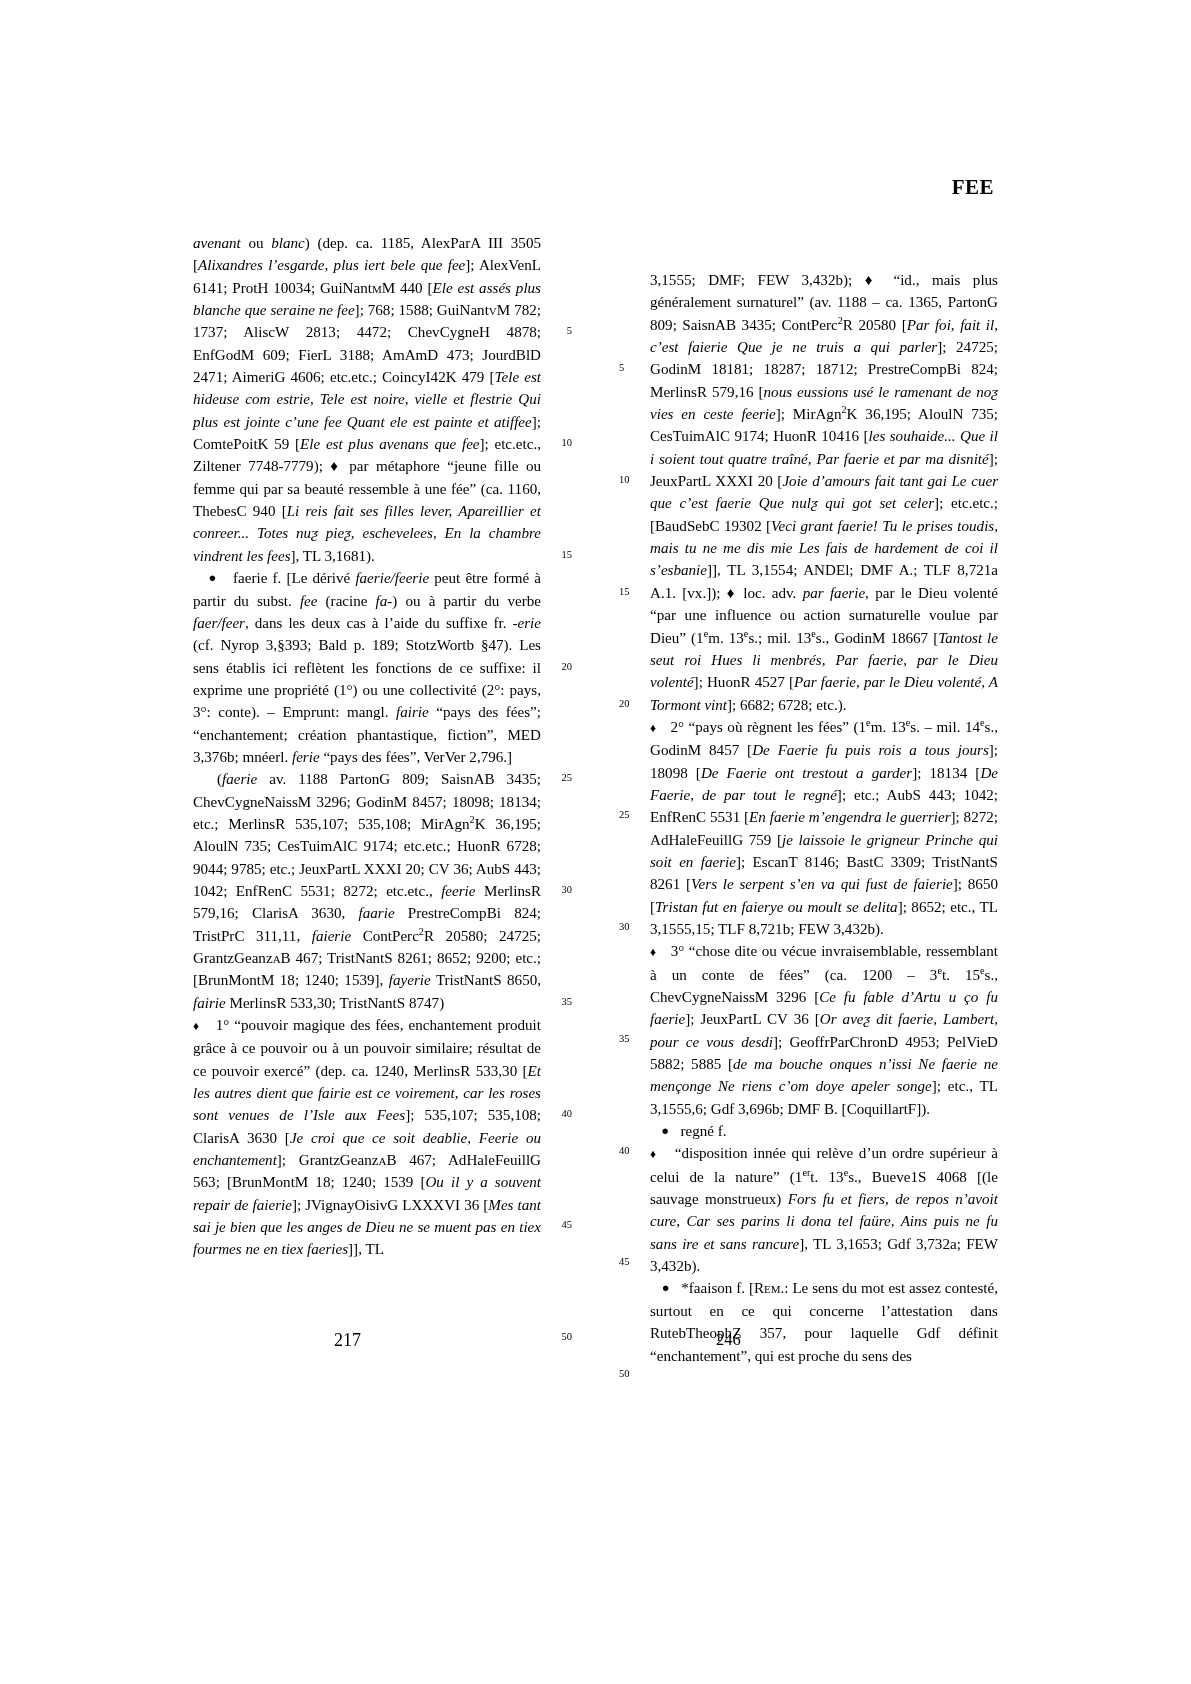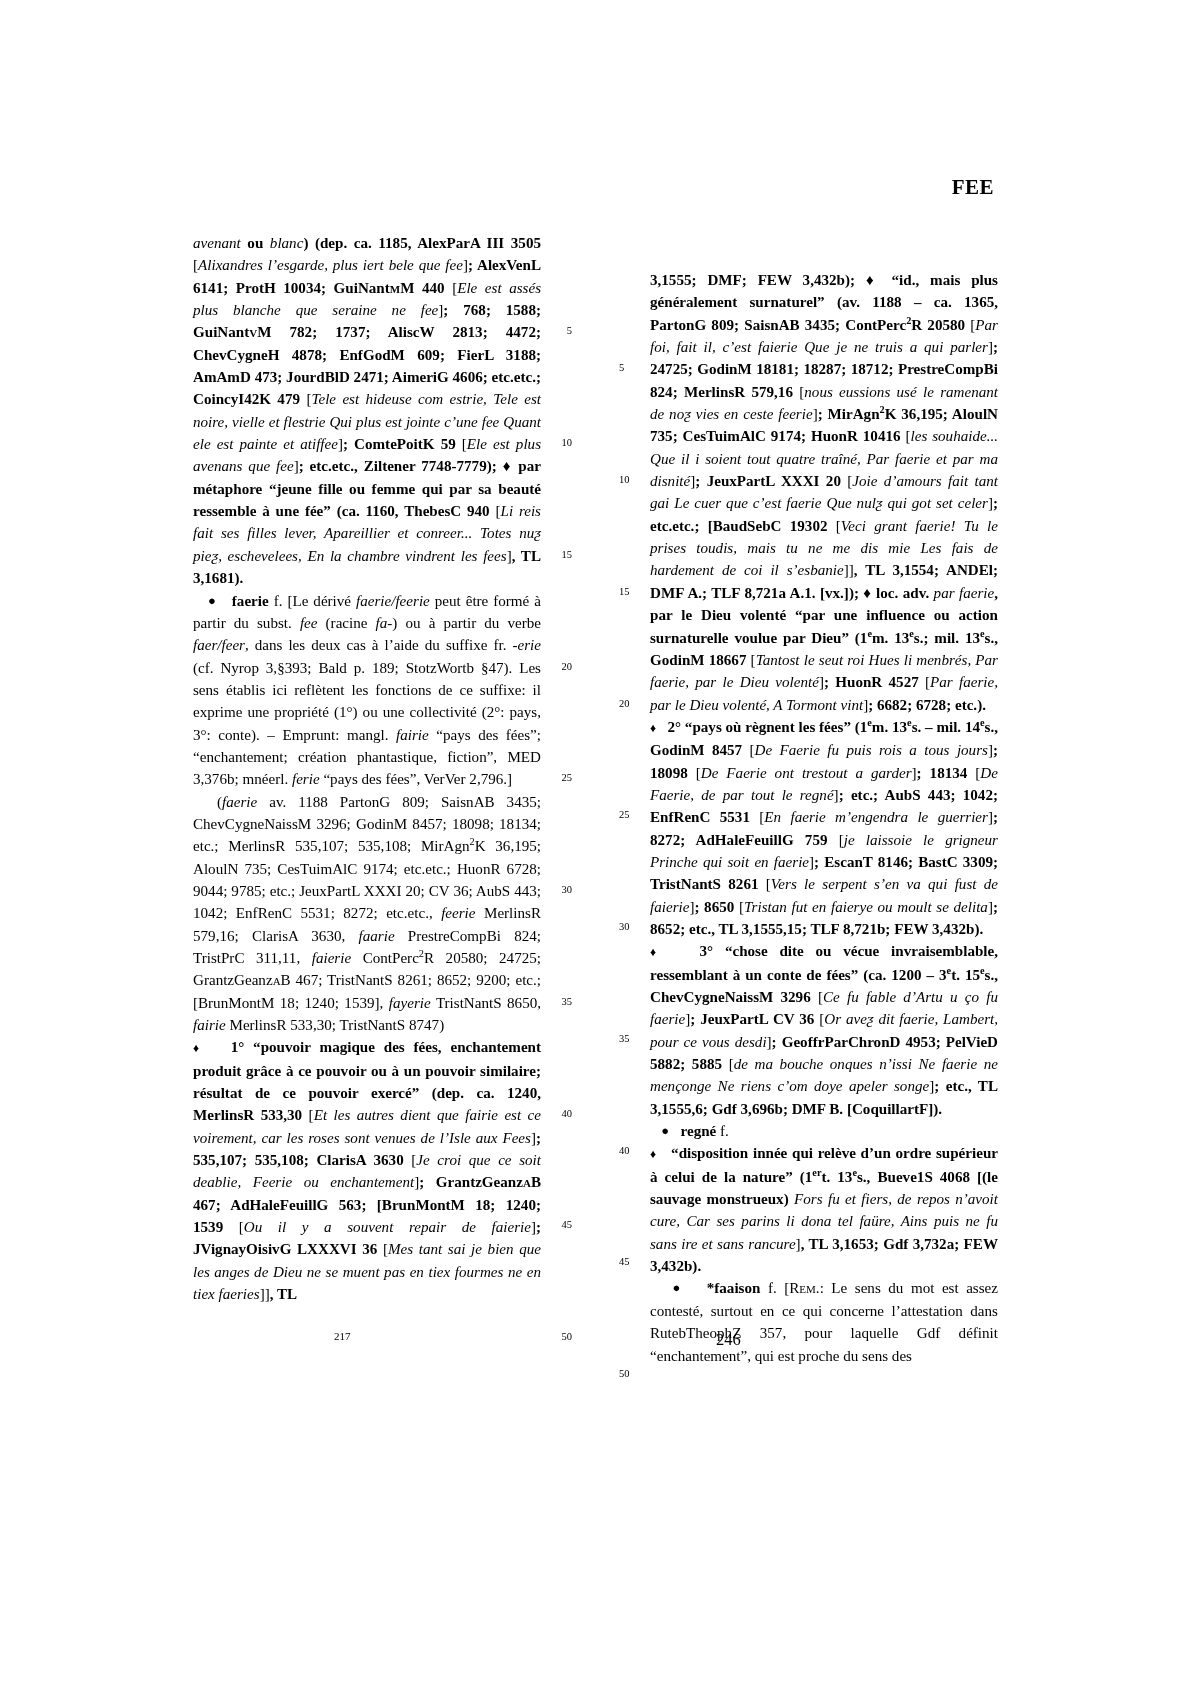--- a/index.html
+++ b/index.html
@@ -64,42 +64,42 @@
     position: absolute;
     font-size: 10.5px;
     font-family: "Liberation Serif", serif;
     color: #000;
   }
   
   .col.left .lnum { right: -31px; }
   
   .col.right .lnum { left: -31px; }
   i, .it { font-style: italic; }
-  b, .bd { font-weight: bold; }
+  b, .bd { font-weight: normal; }
   .sc {
     font-variant: small-caps;
   }
   .sup {
     font-size: 0.68em;
     vertical-align: super;
     line-height: 0;
   }
   .bullet {
     font-size: 13px;
     vertical-align: 1px;
   }
   .diamond {
     font-size: 12px;
     vertical-align: 0px;
   }
   .folio-left {
     position: absolute;
     top: 1330px;
     left: 334px;
-    font-size: 11px;
+    font-size: 18px;
   }
   .folio-right {
     position: absolute;
     top: 1330px;
     left: 716px;
     font-size: 16.5px;
   }
 </style>
 </head>
 <body>

